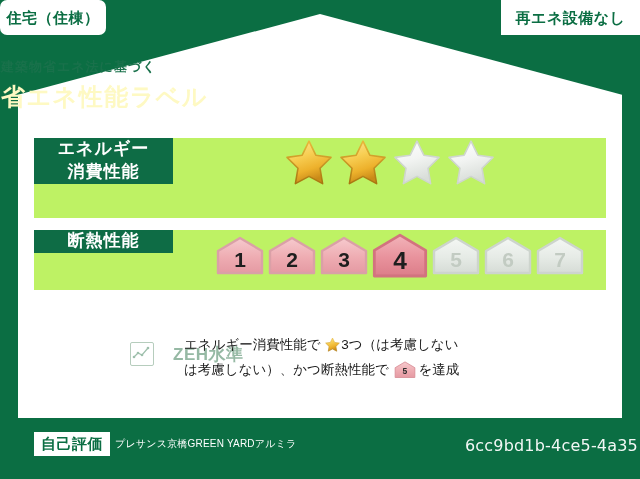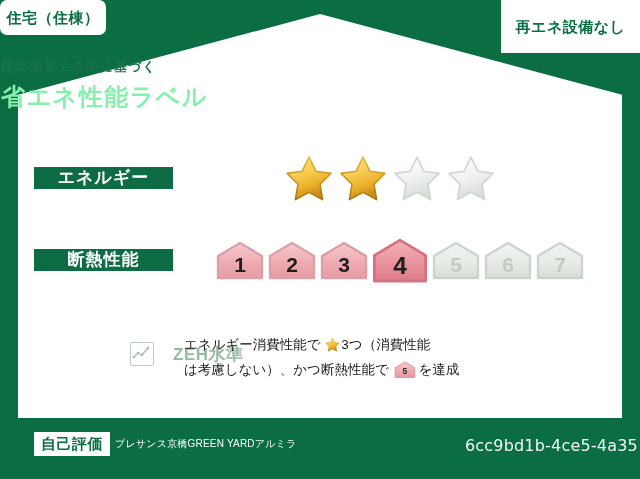--- a/index.html
+++ b/index.html
@@ -35,47 +35,47 @@
     font-weight: bold;
     font-size: 15px;
     line-height: 1;
     display: flex;
     align-items: center;
     justify-content: center;
     letter-spacing: 0.5px;
     z-index: 6;
   }
   .corner-tag.left  { left: 0;  width: 106px; height: 35px; border-radius: 7px; }
-  .corner-tag.right { right: 0; width: 139px; height: 53px; }
+  .corner-tag.right { right: 0; width: 139px; height: 35px; }
 
   
   .title-block {
     position: absolute;
     left: 1px; top: 58px;
     width: 640px;
     text-align: left;
     z-index: 5;
   }
   .title-sub {
     font-size: 13px; font-weight: bold; color: #19714b;
     letter-spacing: 1px; margin-bottom: 5px;
   }
   .title-main {
-    font-size: 24px; font-weight: bold; color: #86efac;
+    font-size: 24px; font-weight: bold; color: #fef9c3;
     letter-spacing: 1.5px;
   }
 
   
   .rows { position: absolute; left: 34px; top: 138px; width: 572px; z-index: 5; }
   .rating-row {
     display: flex;
-    align-items: center;
+    align-items: flex-start;
     height: 80px;
     margin-bottom: 12px;
-    background: #ffffff;
+    background: #bef264;
   }
   .row-label {
     width: 139px;
     background: #0e6c45;
     color: #ffffff;
     font-size: 17px; font-weight: bold;
     display: flex; flex-direction: column;
     align-items: center; justify-content: center;
     line-height: 1.35; letter-spacing: 1px;
     flex: 0 0 139px;
@@ -222,20 +222,21 @@
   <div class="title-block">
     <div class="title-sub">建築物省エネ法に基づく</div>
     <div class="title-main">省エネ性能ラベル</div>
   </div>
 
   <div class="rows">
 
     <div class="rating-row energy">
       <div class="row-label">
         <span>エネルギー</span>
+        <span>消費性能</span>
       </div>
       <div class="row-value" id="star-container">
           <svg viewBox="0 0 24 24" class="star">
             <polygon points="12,1.6 15.4,8.6 23,9.7 17.5,15.1 18.8,22.8 12,19.2 5.2,22.8 6.5,15.1 1,9.7 8.6,8.6" fill="url(#gold)" stroke="url(#goldEdge)" stroke-width="0.8" stroke-linejoin="round"></polygon>
           </svg>
           <svg viewBox="0 0 24 24" class="star">
             <polygon points="12,1.6 15.4,8.6 23,9.7 17.5,15.1 18.8,22.8 12,19.2 5.2,22.8 6.5,15.1 1,9.7 8.6,8.6" fill="url(#gold)" stroke="url(#goldEdge)" stroke-width="0.8" stroke-linejoin="round"></polygon>
           </svg>
           <svg viewBox="0 0 24 24" class="star">
             <polygon points="12,1.6 15.4,8.6 23,9.7 17.5,15.1 18.8,22.8 12,19.2 5.2,22.8 6.5,15.1 1,9.7 8.6,8.6" fill="url(#silver)" stroke="#cfd5cf" stroke-width="0.8" stroke-linejoin="round"></polygon>
@@ -292,21 +293,21 @@
           <circle cx="17" cy="5" r="1.3" fill="#9dbfab"></circle>
         </svg>
       </span>
       <span class="zeh-text">ZEH水準</span>
     </div>
 
     <div class="zeh-desc">
       <span>エネルギー消費性能で</span><span class="inline-star">
         <svg width="15" height="15" viewBox="0 0 24 24">
           <polygon points="12,1.6 15.4,8.6 23,9.7 17.5,15.1 18.8,22.8 12,19.2 5.2,22.8 6.5,15.1 1,9.7 8.6,8.6" fill="url(#gold)" stroke="url(#goldEdge)" stroke-width="0.9" stroke-linejoin="round"></polygon>
-        </svg></span><span>3つ（消費性能</span><br>
+        </svg></span><span>3つ（は考慮しない</span><br>
       <span>は考慮しない）、かつ断熱性能で</span><span class="inline-grade">
         <svg width="22" height="17" viewBox="0 0 48 38">
           <path d="M2,37 L2,15 L24,2 L46,15 L46,37 Z" fill="url(#pink)" stroke="#d98e97" stroke-width="2" stroke-linejoin="round"></path>
           <text x="24" y="30" text-anchor="middle" font-family="Liberation Sans, sans-serif" font-size="19" font-weight="bold" fill="#2b2b2b">5</text>
         </svg></span><span>を達成</span>
     </div>
   </div>
 
   <div class="footer">
     <span class="self-eval">自己評価</span>

